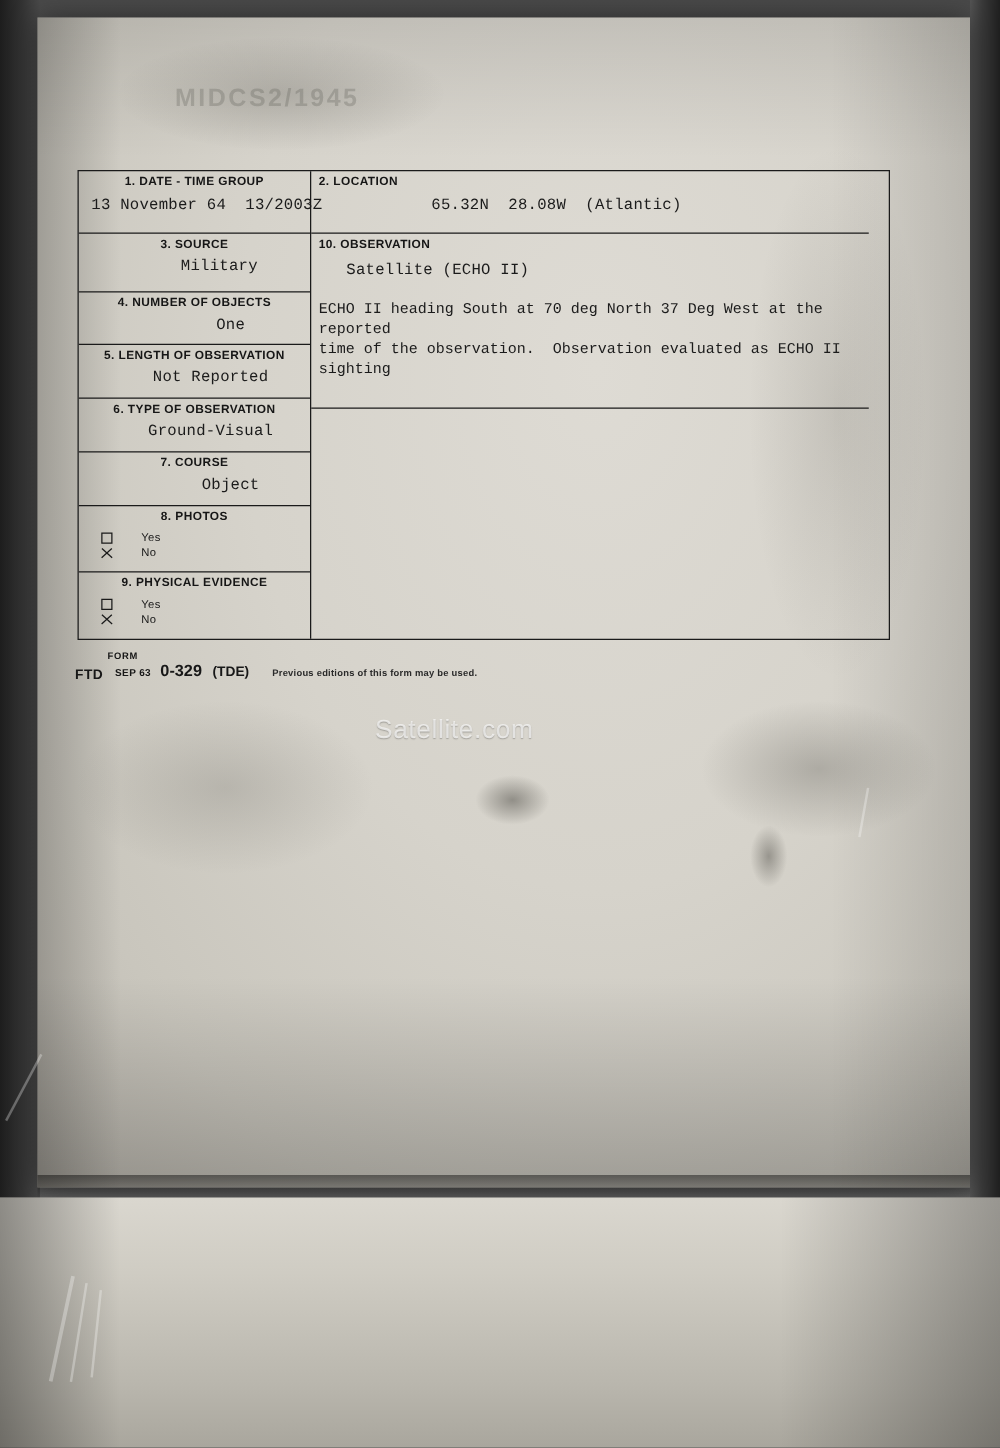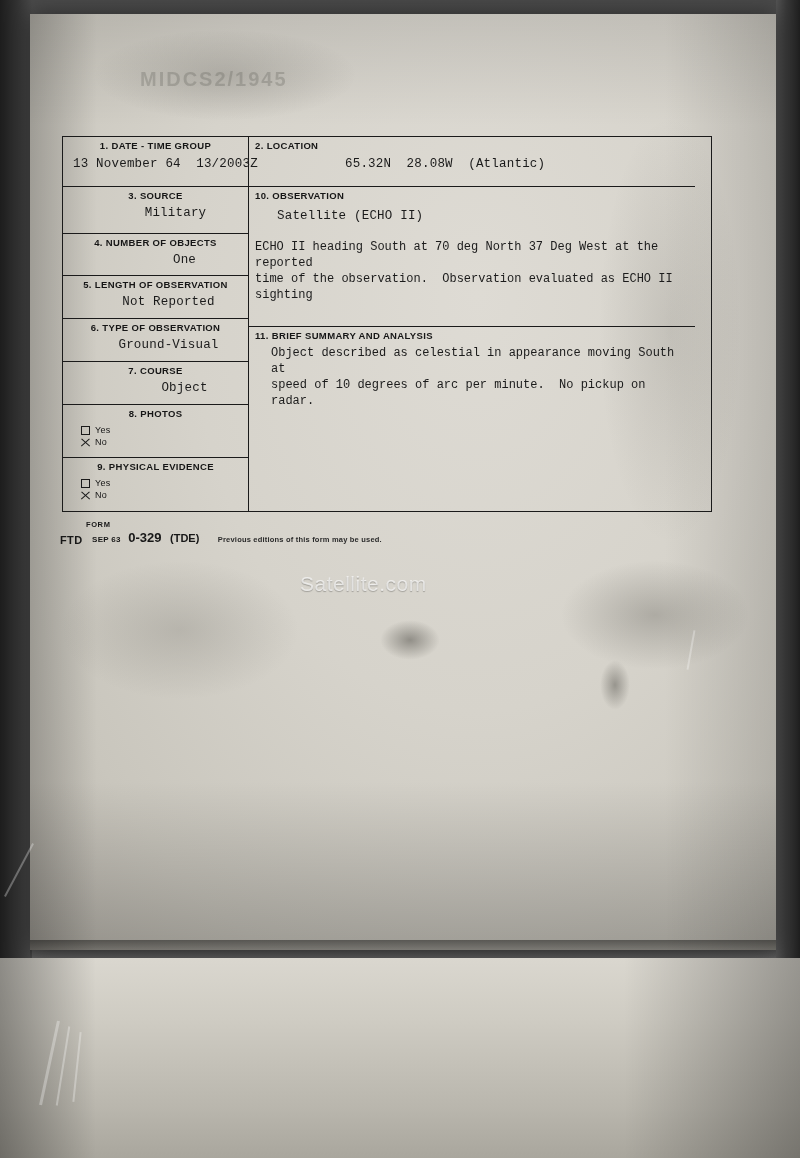--- a/index.html
+++ b/index.html
@@ -145,21 +145,21 @@
     color: #1b1b1b;
     letter-spacing: 0.2px;
     white-space: pre;
   }
   .val-indent { padding-left: 26px; padding-top: 5px; }
   .val-indent2 { padding-left: 40px; padding-top: 5px; }
 
   .checkline {
     display: flex;
     align-items: center;
-    gap: 5px;
+    gap: 23px;
     margin-top: 6px;
     padding-left: 12px;
   }
   .chk {
     width: 7px;
     height: 7px;
     border: 1.1px solid #1a1a1a;
     display: inline-block;
   }
   .chk-x {
@@ -348,25 +348,20 @@
         <div class="typed" style="padding-left:90px;padding-top:6px;">65.32N  28.08W  (Atlantic)</div>
       </div>
 
       <div class="r-row bb" style="height:140px;padding:3px 6px;">
         <div class="lbl"><span>10.</span> <span>OBSERVATION</span></div>
         <div class="typed" style="padding-left:22px;padding-top:8px;">Satellite (ECHO II)</div>
         <div class="para" style="margin-top:16px;">ECHO II heading South at 70 deg North 37 Deg West at the reported
 time of the observation.  Observation evaluated as ECHO II sighting</div>
       </div>
 
-      <div class="r-row" style="height:186px;padding:3px 6px;">
-        <div class="lbl"><span>11.</span> <span>BRIEF SUMMARY AND ANALYSIS</span></div>
-        <div class="para" style="margin-top:4px;padding-left:16px;">Object described as celestial in appearance moving South at
-speed of 10 degrees of arc per minute.  No pickup on radar.</div>
-      </div>
     </div>
   </div>
 
   <div id="form-footer">
     <span class="form-word">FORM</span>
     <span class="ftd">FTD</span>
     <span class="sep63" style="margin-left:5px;">SEP 63</span>
     <span class="num329" style="margin-left:3px;">0-329</span>
     <span class="tde" style="margin-left:4px;">(TDE)</span>
     <span class="prev-note">Previous editions of this form may be used.</span>

